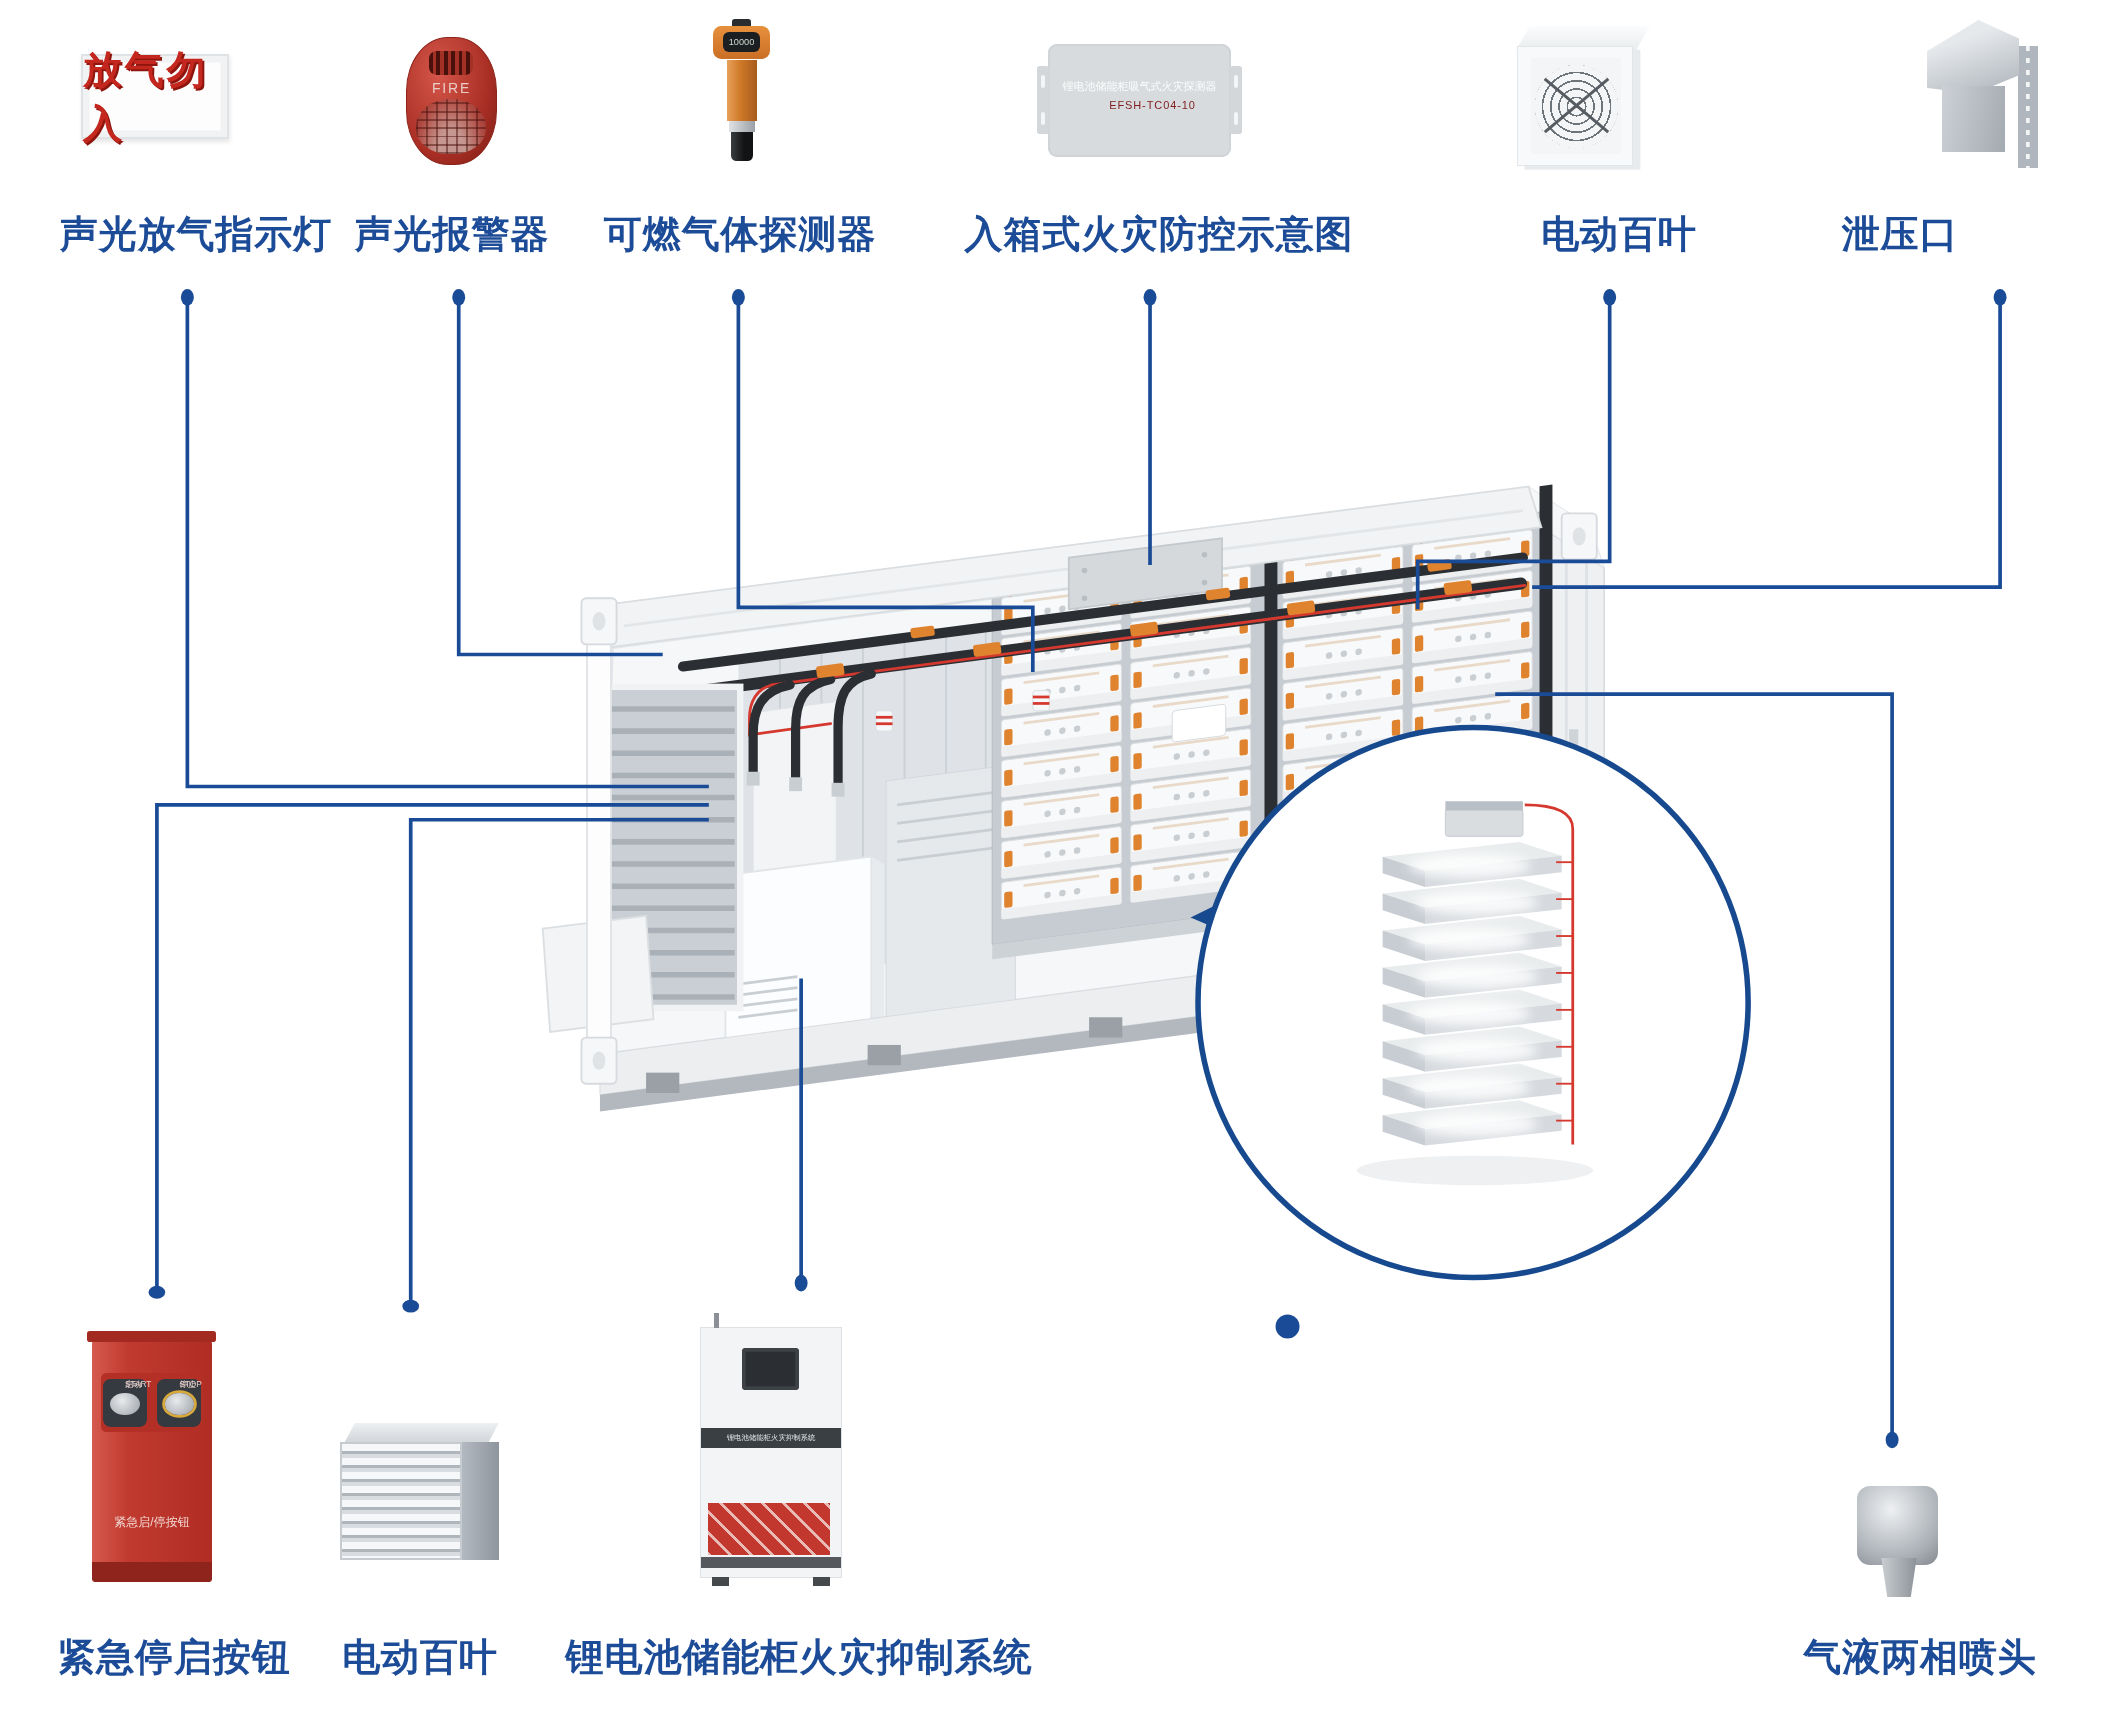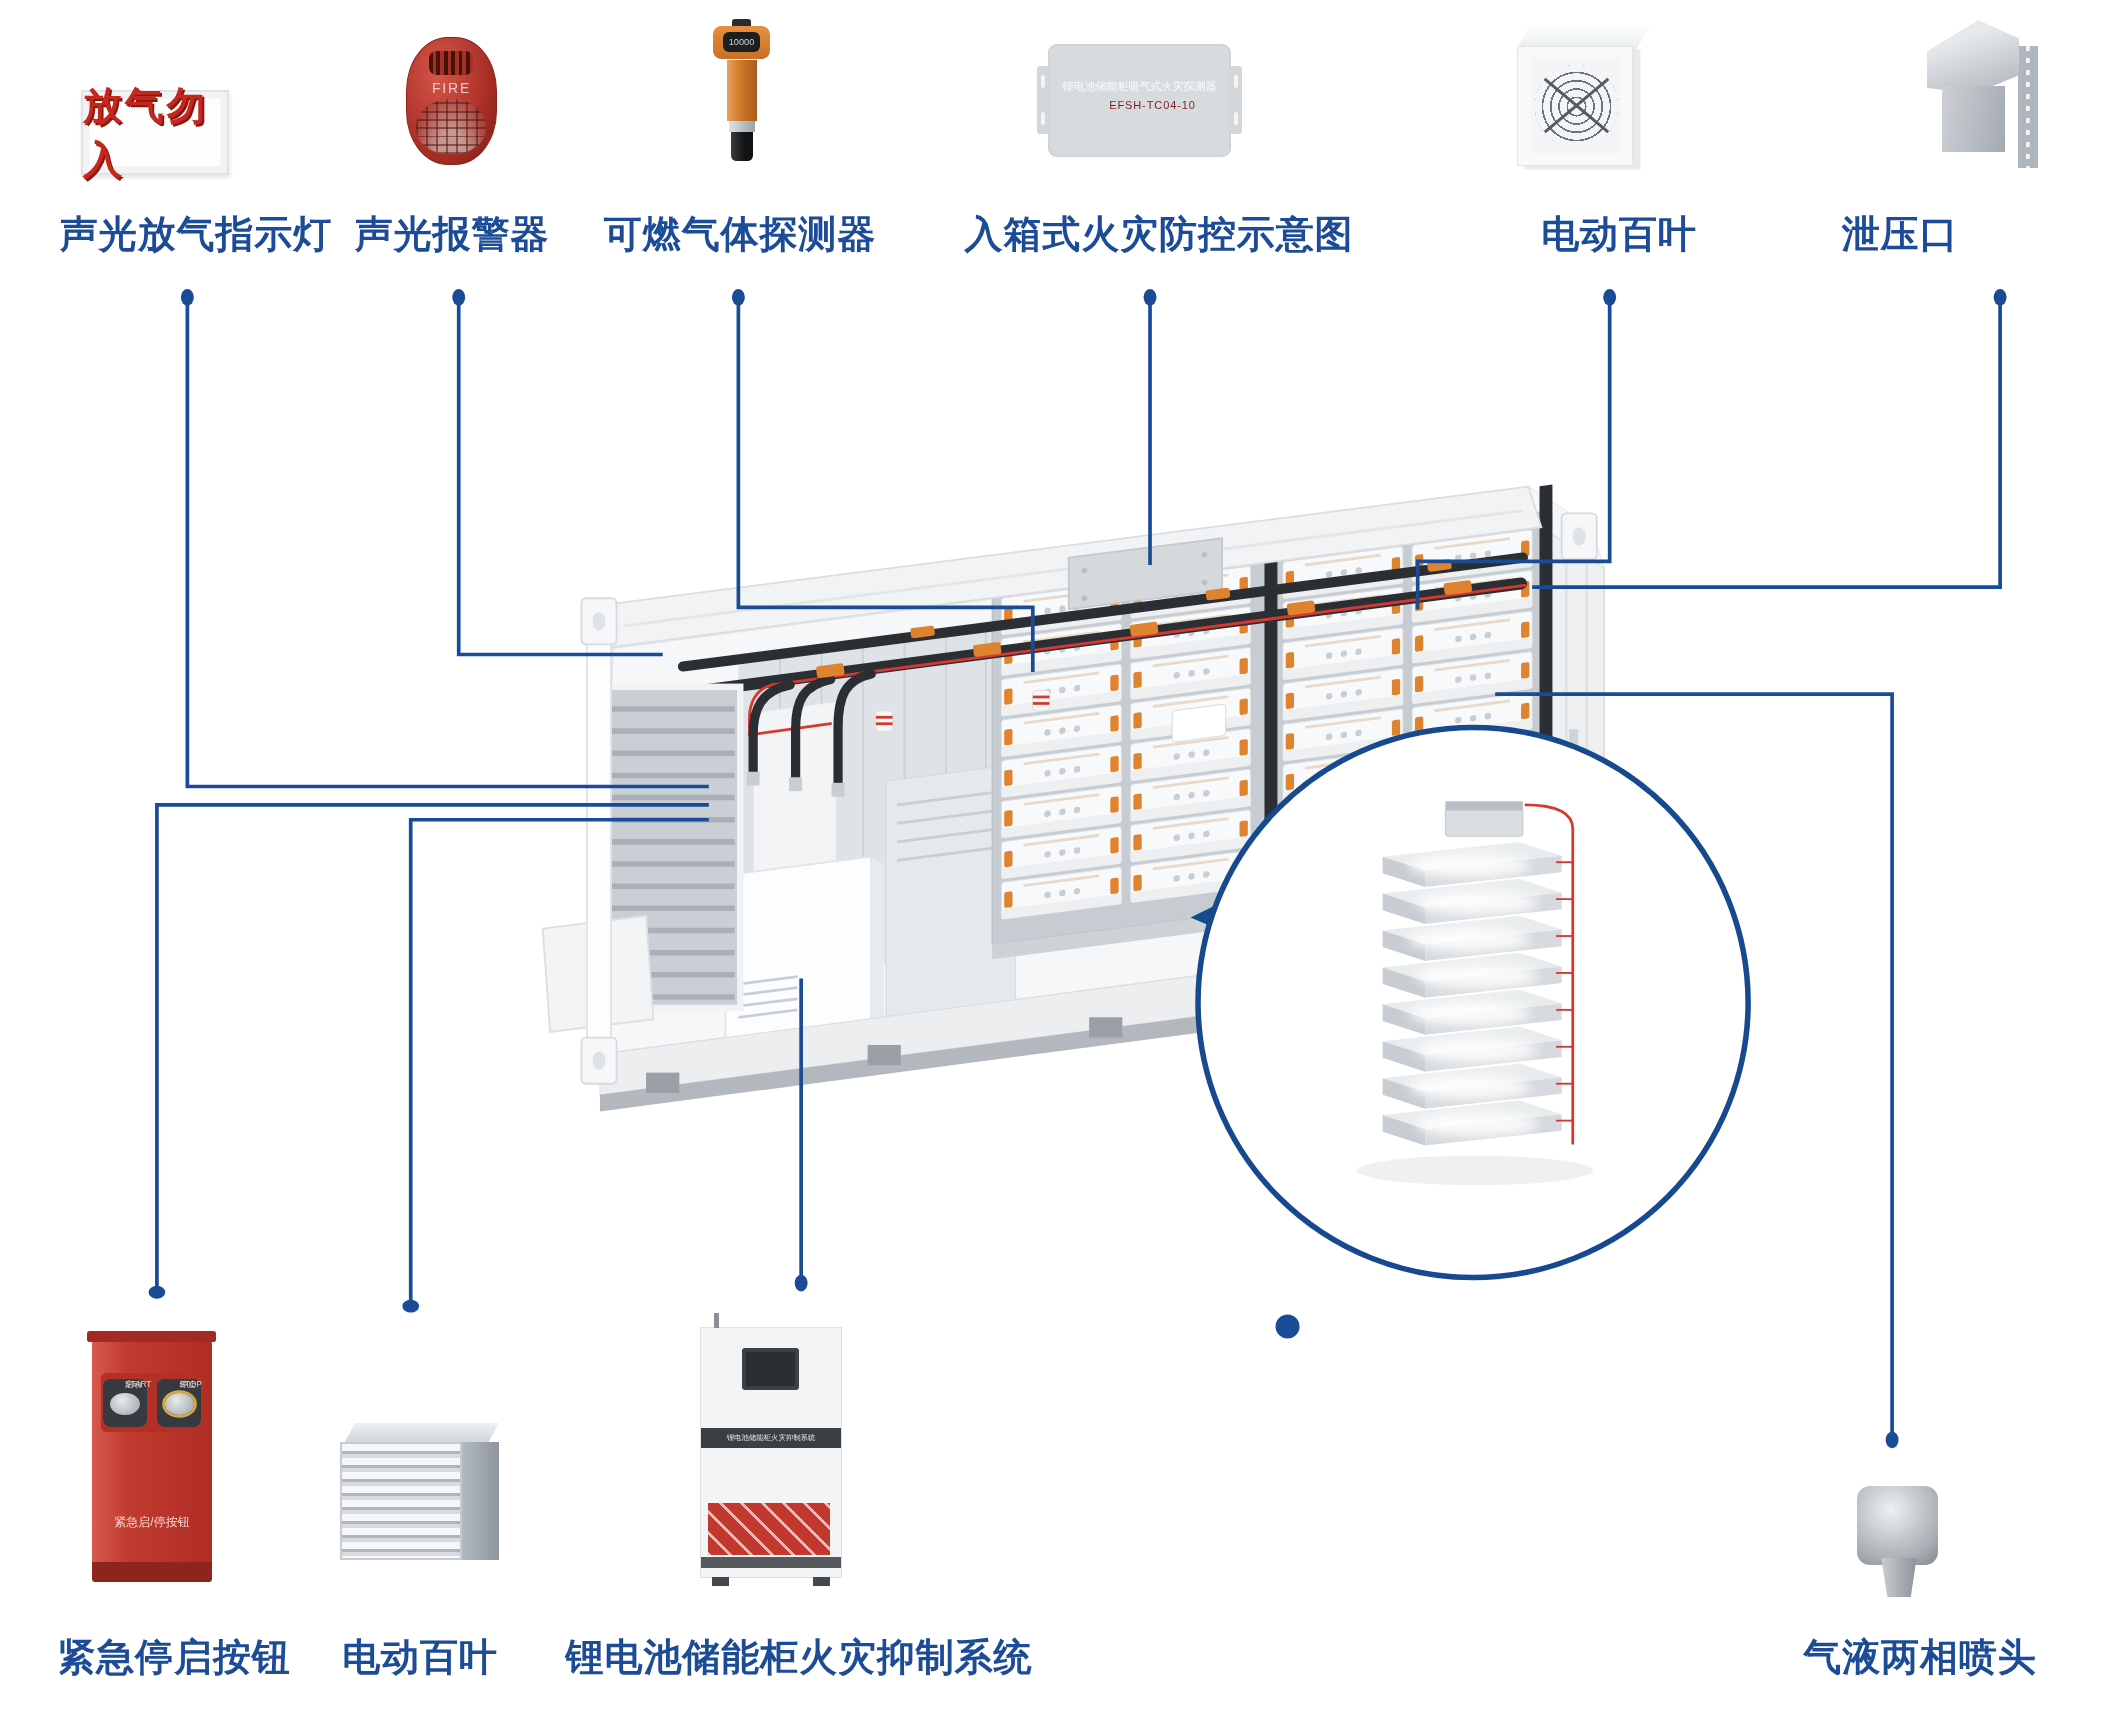--- a/index.html
+++ b/index.html
@@ -8,21 +8,21 @@
   svg{position:absolute;left:0;top:0;}
   .lbl{position:absolute;transform:translateX(-50%);white-space:nowrap;
        font-size:38px;font-weight:600;color:#1c4b97;letter-spacing:0.9px;}
   .inset-cap{position:absolute;left:1322px;top:1303px;white-space:nowrap;
        font-size:38px;font-weight:600;color:#1c4b97;letter-spacing:0.9px;}
   .prod{position:absolute;}
   .prod *{position:absolute;box-sizing:border-box;}
 
   
   .sign{background:#fdfdfd;border:2.8px solid #e0e3e5;box-shadow:inset 0 0 0 6.5px #f1f2f3,0.9px 2.8px 4.6px rgba(0,0,0,.10);
-        display:flex;align-items:center;justify-content:center;margin-top:36px;}
+        display:flex;align-items:center;justify-content:center;}
   .sign span{position:static;font-size:39px;font-weight:700;color:#c3271e;letter-spacing:2.8px;
         text-shadow:1.8px 1.8px 0 #8d150e;}
   
   .alarm{border-radius:46%/42%;background:radial-gradient(ellipse at 35% 28%,#d5564a,#a92e24 62%,#7a1e16);
          border:1.8px solid #8c241c;}
   .alarm-grille{left:22px;top:13px;width:44px;height:24px;border-radius:7.4px;
          background:repeating-linear-gradient(90deg,#4a100c 0 3.7px,#a33126 3.7px 7.4px);}
   .alarm-fire{left:0;top:42px;width:100%;text-align:center;font-size:14px;color:#e9cdc6;letter-spacing:1.8px;}
   .alarm-dome{left:9.2px;top:61px;width:70px;height:55px;border-radius:50% 50% 46% 46%;
          background:radial-gradient(ellipse at 50% 100%,#caa9a2 0 30%,#b05048 70%,#8e2a21);

